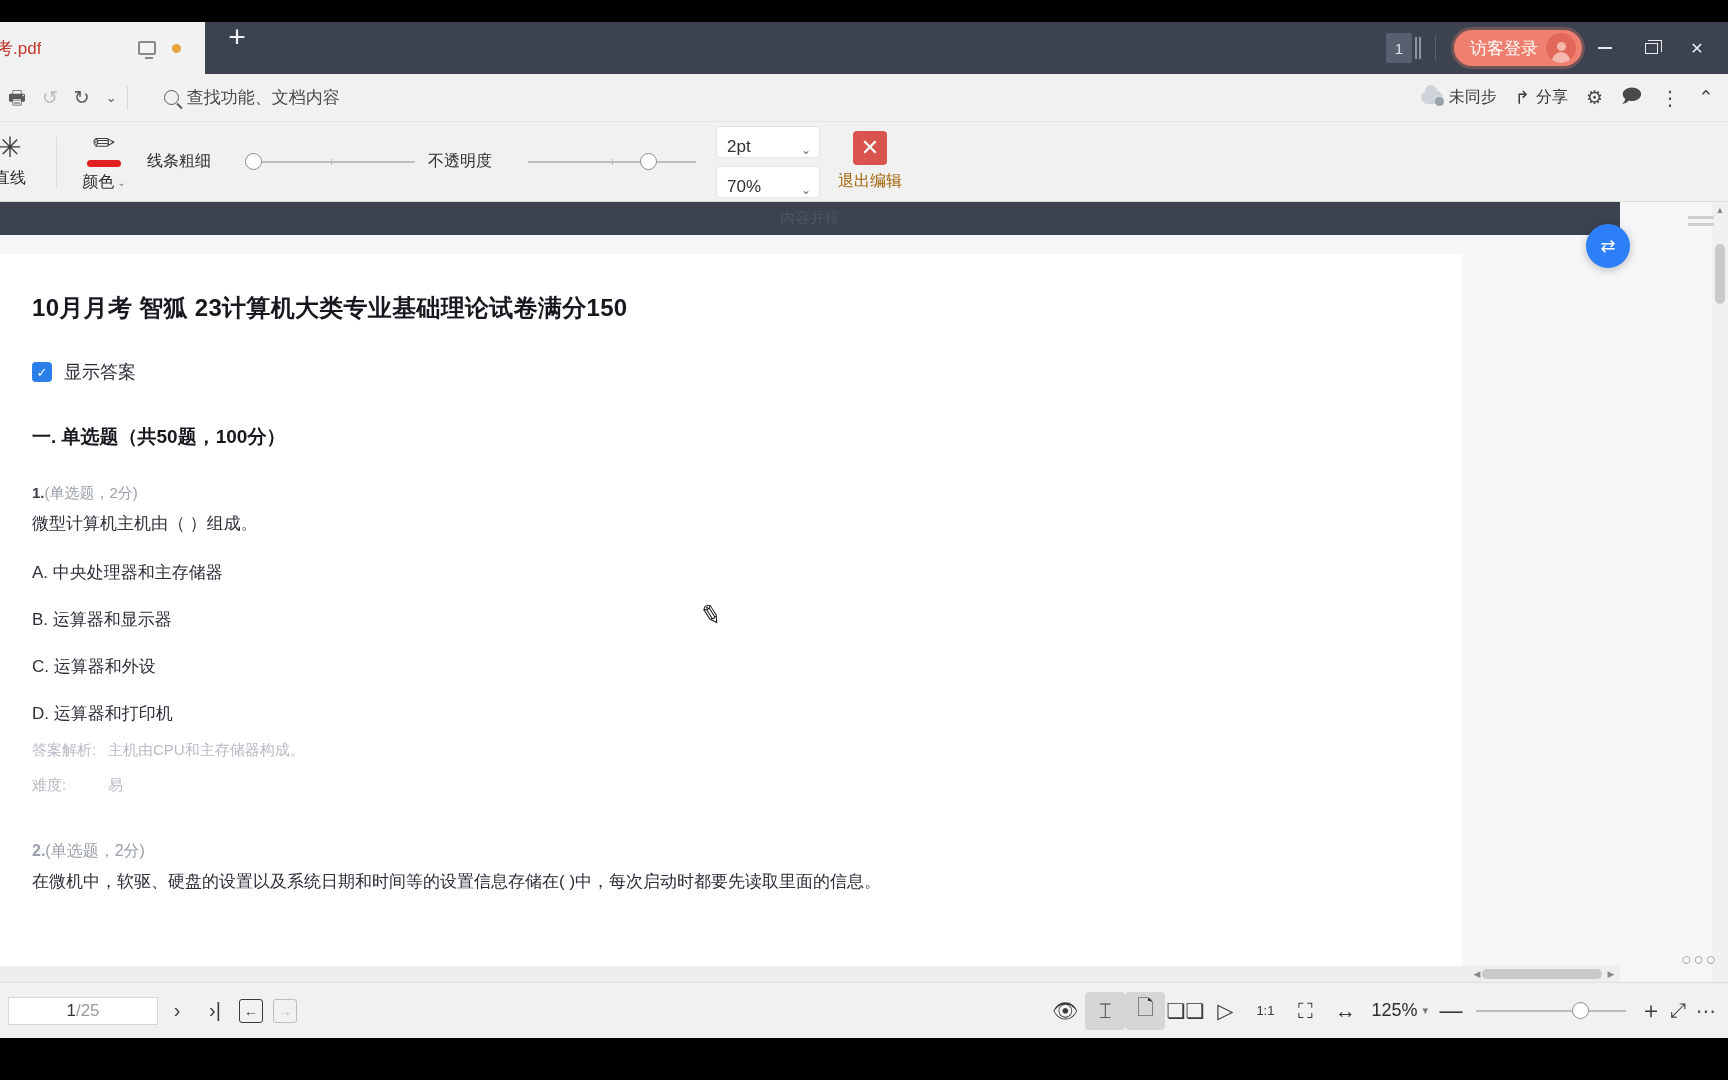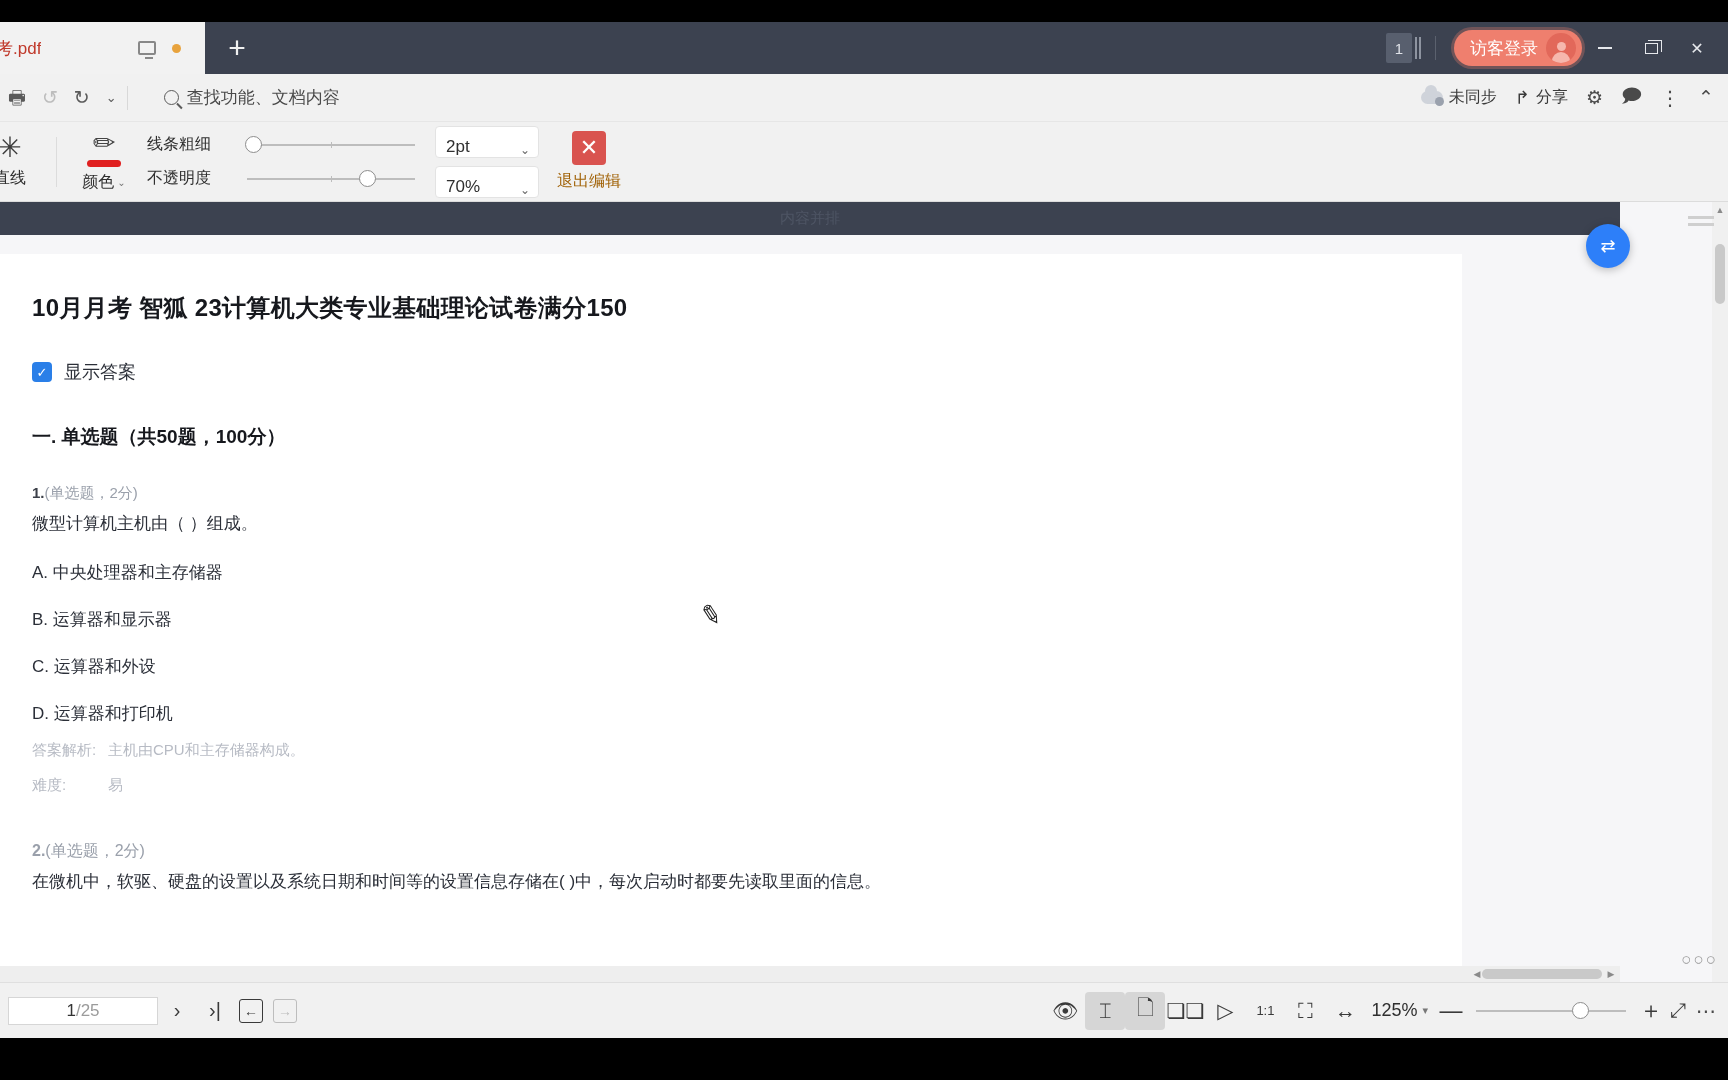--- a/index.html
+++ b/index.html
@@ -8,21 +8,21 @@
     background: #000;
     font-family: "Liberation Sans", "DejaVu Sans", sans-serif;
     overflow: hidden;
   }
   #app { position: relative; width: 1728px; height: 1080px; background:#000; }
 
   
   .titlebar {
     position: absolute; left: 0; top: 22px; width: 1728px; height: 52px;
     background: #3c4250;
-    display: flex; align-items: center;
+    display: flex; align-items: flex-start;
   }
   .tab {
     position: relative; width: 265px; height: 52px; background: #f2f2f2;
     display: flex; align-items: center; padding: 0 10px 0 0;
     margin-left: -60px;
   }
   .tab-title {
     font-size: 17px; color: #c0392b; white-space: nowrap; overflow: hidden;
     flex: 0 0 auto; margin-left: 56px;
   }
@@ -103,21 +103,21 @@
   .tool-group { display:flex; flex-direction:column; align-items:center; justify-content:center; height:76px; }
   .tool-shapes { width: 64px; margin-left:-22px; }
   .shape-ic { font-size:28px; color:#3c3c3c; line-height:1; }
   .tool-lab { font-size:16px; color:#2f2f2f; margin-top:6px; white-space:nowrap;}
   .tool-sep { width:1px; height:50px; background:#dcdcdc; margin: 0 14px; }
   .pen-col { width: 66px; }
   .pen-ic { font-size:27px; color:#444; line-height:1; transform: rotate(0deg); }
   .pen-swatch { width:34px;height:7px;border-radius:4px;background:#e02020;margin-top:3px;}
   .pen-lab { font-size:16px;color:#2f2f2f;margin-top:5px;display:flex;align-items:center;gap:3px;}
   .caret { font-size:10px;color:#777;}
-  .sliders { display:flex; flex-direction:column; gap:13px; margin-left:10px; }
+  .sliders { display:flex; flex-direction:row; gap:13px; margin-left:10px; }
   .slider-row { display:flex; align-items:center; gap:14px; }
   .sl-label { font-size:16px; color:#2f2f2f; width:86px; white-space:nowrap;}
   .track { position:relative; width:168px; height:2px; background:#bdbdbd; }
   .track .tick { position:absolute; left:50%; top:-2px; width:1px; height:6px; background:#bdbdbd;}
   .knob {
     position:absolute; top:-8px; width:17px; height:17px; border-radius:50%;
     background:#fff; border:1.6px solid #8d8d8d;
   }
   .combo {
     width:104px; height:32px; background:#fff; border:1px solid #e3e3e3; border-radius:4px;

